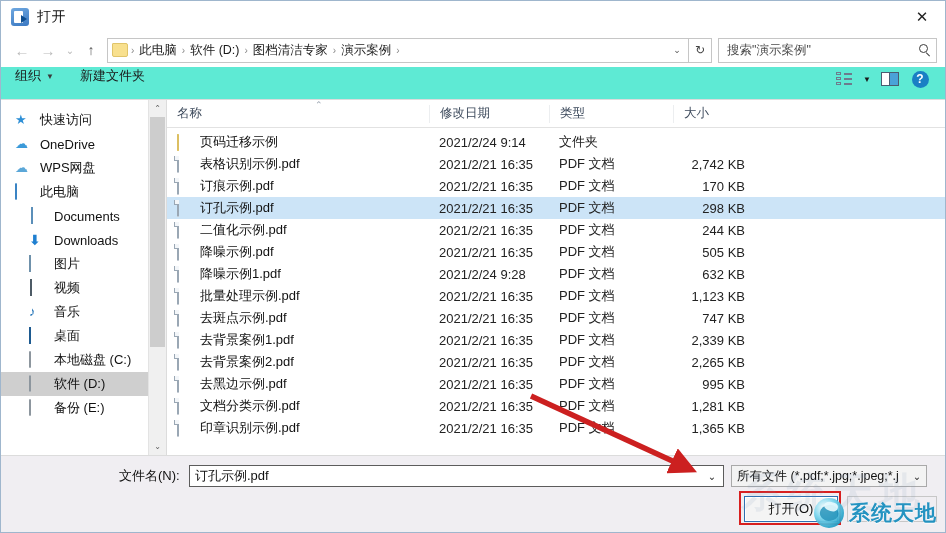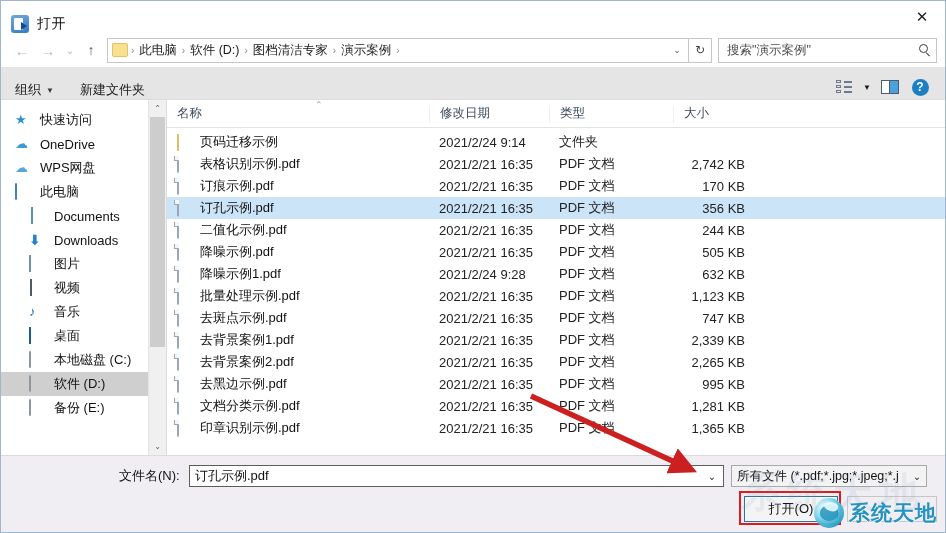--- a/index.html
+++ b/index.html
@@ -10,21 +10,21 @@
     -webkit-font-smoothing:antialiased;
   }
   .window{
     position:relative;width:946px;height:533px;box-sizing:border-box;
     background:#ffffff;border:1px solid #9fb6cd;
     display:flex;flex-direction:column;
   }
 
   
   .titlebar{
-    height:32px;min-height:32px;background:#ffffff;display:flex;align-items:flex-end;
+    height:32px;min-height:32px;background:#ffffff;display:flex;align-items:center;
     padding:0 0 0 10px;position:relative;
   }
   .title-icon{
     width:18px;height:18px;border-radius:3px;
     background:linear-gradient(160deg,#6fa8e0,#3a78c2);
     display:flex;align-items:center;justify-content:center;
     margin-right:8px;position:relative;flex:0 0 auto;
   }
   .title-icon:before{
     content:"";position:absolute;left:3px;top:3px;width:9px;height:12px;
@@ -84,22 +84,22 @@
     content:"";position:absolute;left:1px;top:1px;width:7px;height:7px;
     border:1.4px solid #3c3c3c;border-radius:50%;
   }
   .search-ico:after{
     content:"";position:absolute;left:8px;top:9px;width:5px;height:1.4px;
     background:#3c3c3c;transform:rotate(45deg);transform-origin:left center;
   }
 
   
   .cmdbar{
-    height:32px;min-height:32px;display:flex;align-items:flex-end;
-    padding:0 10px 0 14px;border-bottom:1px solid #dcdcdc;background:#e5e5e5;
+    height:32px;min-height:32px;display:flex;align-items:flex-start;
+    padding:0 10px 0 14px;border-bottom:1px solid #dcdcdc;background:#5eead4;
   }
   .cmd-item{font-size:13px;color:#1a1a1a;margin-right:26px;display:flex;align-items:center;gap:5px;}
   .cmd-caret{font-size:8px;color:#3a3a3a;}
   .cmd-right{margin-left:auto;display:flex;align-items:center;gap:0;}
   .ico-btn{
     width:30px;height:24px;display:flex;align-items:center;justify-content:center;
   }
   .ico-viewlist{width:16px;height:14px;position:relative;}
   .ico-viewlist i{
     position:absolute;left:0;width:5px;height:3px;border:1px solid #6d7b8d;box-sizing:border-box;
@@ -487,21 +487,21 @@
           <div class="cell c-size">170 KB</div>
         </div>
 
         <div class="row selected">
           <div class="cell c-name">
             <span class="f-ico"><span class="f-pdf"></span></span>
             <span>订孔示例.pdf</span>
           </div>
           <div class="cell c-date">2021/2/21 16:35</div>
           <div class="cell c-type">PDF 文档</div>
-          <div class="cell c-size">356 KB</div>
+          <div class="cell c-size">298 KB</div>
         </div>
 
         <div class="row">
           <div class="cell c-name">
             <span class="f-ico"><span class="f-pdf"></span></span>
             <span>二值化示例.pdf</span>
           </div>
           <div class="cell c-date">2021/2/21 16:35</div>
           <div class="cell c-type">PDF 文档</div>
           <div class="cell c-size">244 KB</div>

